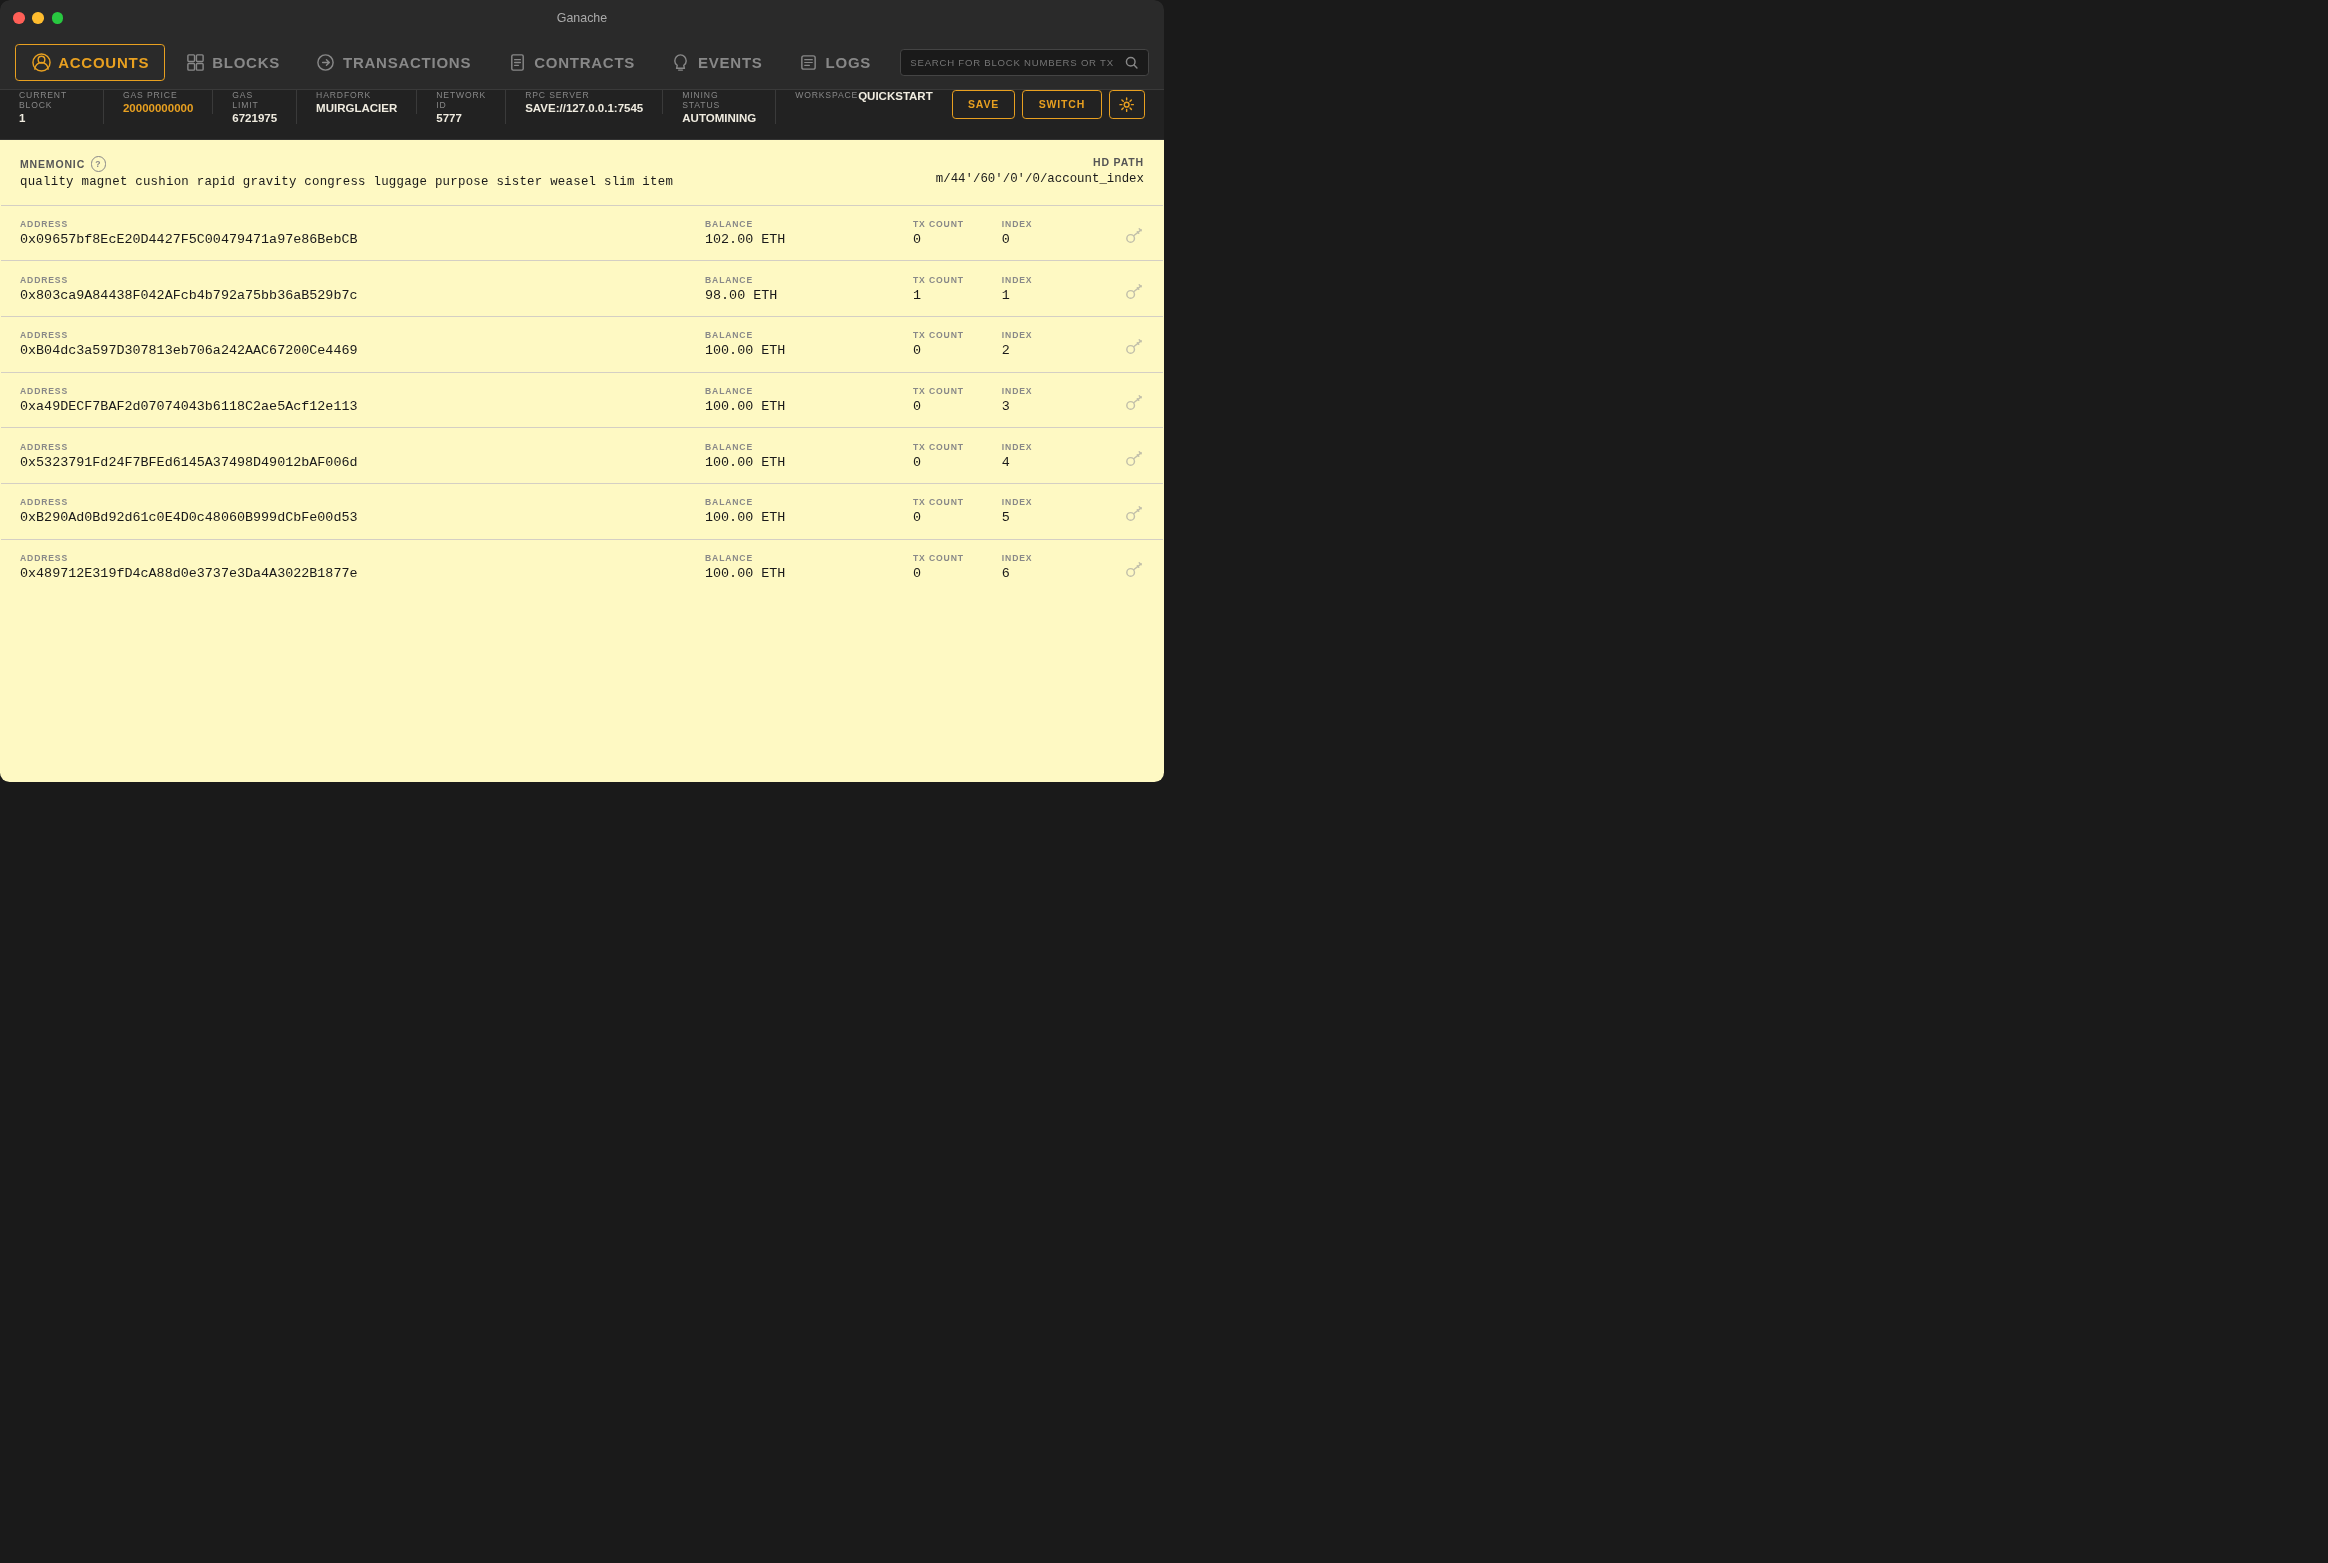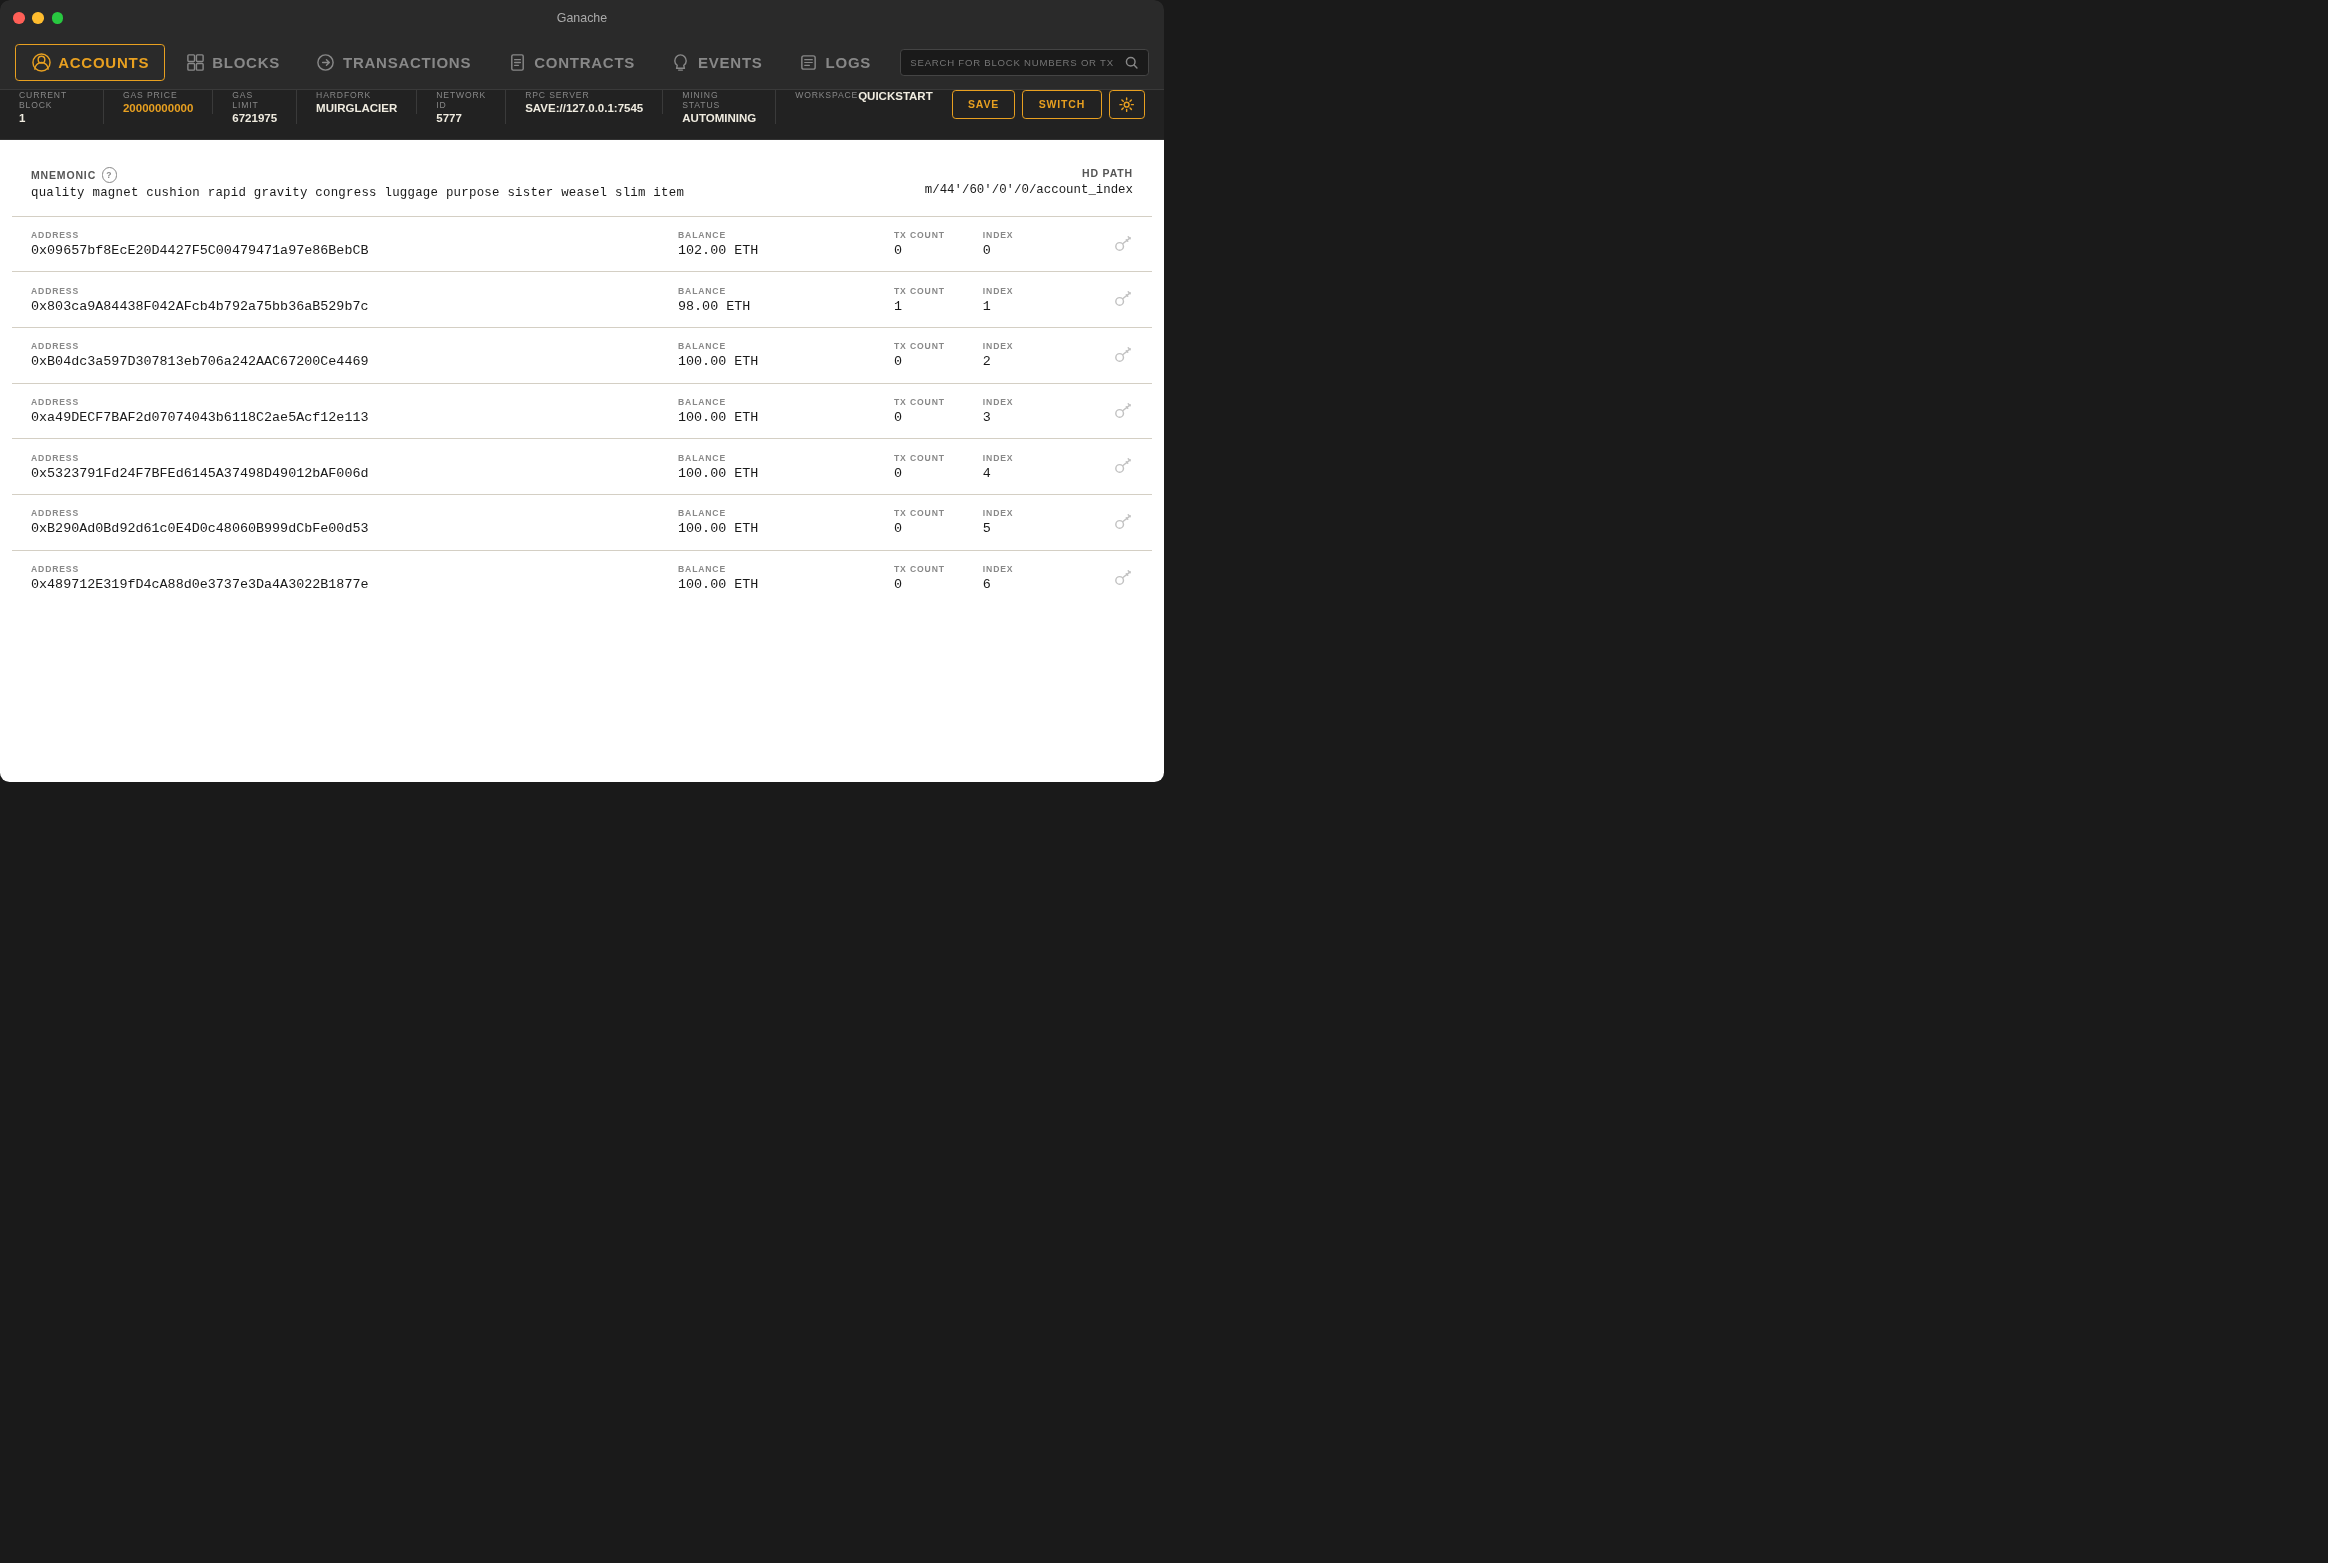--- a/index.html
+++ b/index.html
@@ -169,24 +169,24 @@
       font-weight: 700;
       letter-spacing: 0.08em;
       cursor: pointer;
     }
     .toolbar-btn.icon-btn {
       padding: 5.7px 9.6px;
     }
 
     
     .main-content {
-      background: #ffffff;
+      background: #fef9c3;
       color: #1a1a1a;
       min-height: calc(782px - 36px - 54px - 50px);
-      padding: 12px;
+      padding: 1px;
     }
 
     
     .mnemonic-section {
       padding: 15.3px 19px;
       border-bottom: 1px solid #d4cfc4;
       display: flex;
       justify-content: space-between;
       align-items: flex-start;
     }
@@ -233,22 +233,22 @@
       font-family: 'Courier New', monospace;
       font-size: 12.4px;
       color: #1a1a1a;
     }
 
     
     .account-row {
       padding: 13.4px 19px;
       border-bottom: 1px solid #d4cfc4;
       display: flex;
-      align-items: center;
-      gap: 8px;
+      align-items: flex-end;
+      gap: 0;
     }
     .account-row:last-child {
       border-bottom: none;
     }
     .account-left {
       flex: 1;
     }
     .account-field-label {
       font-size: 8.6px;
       font-weight: 700;

